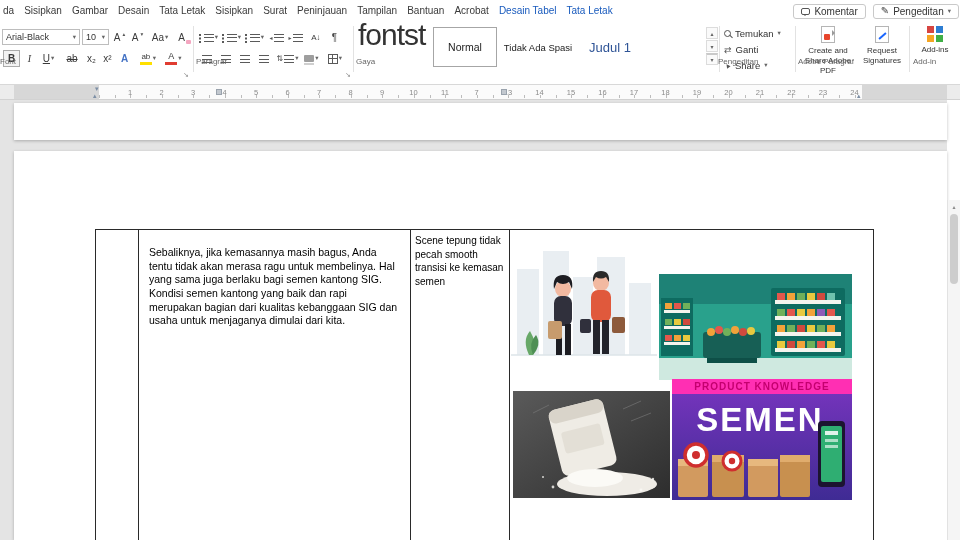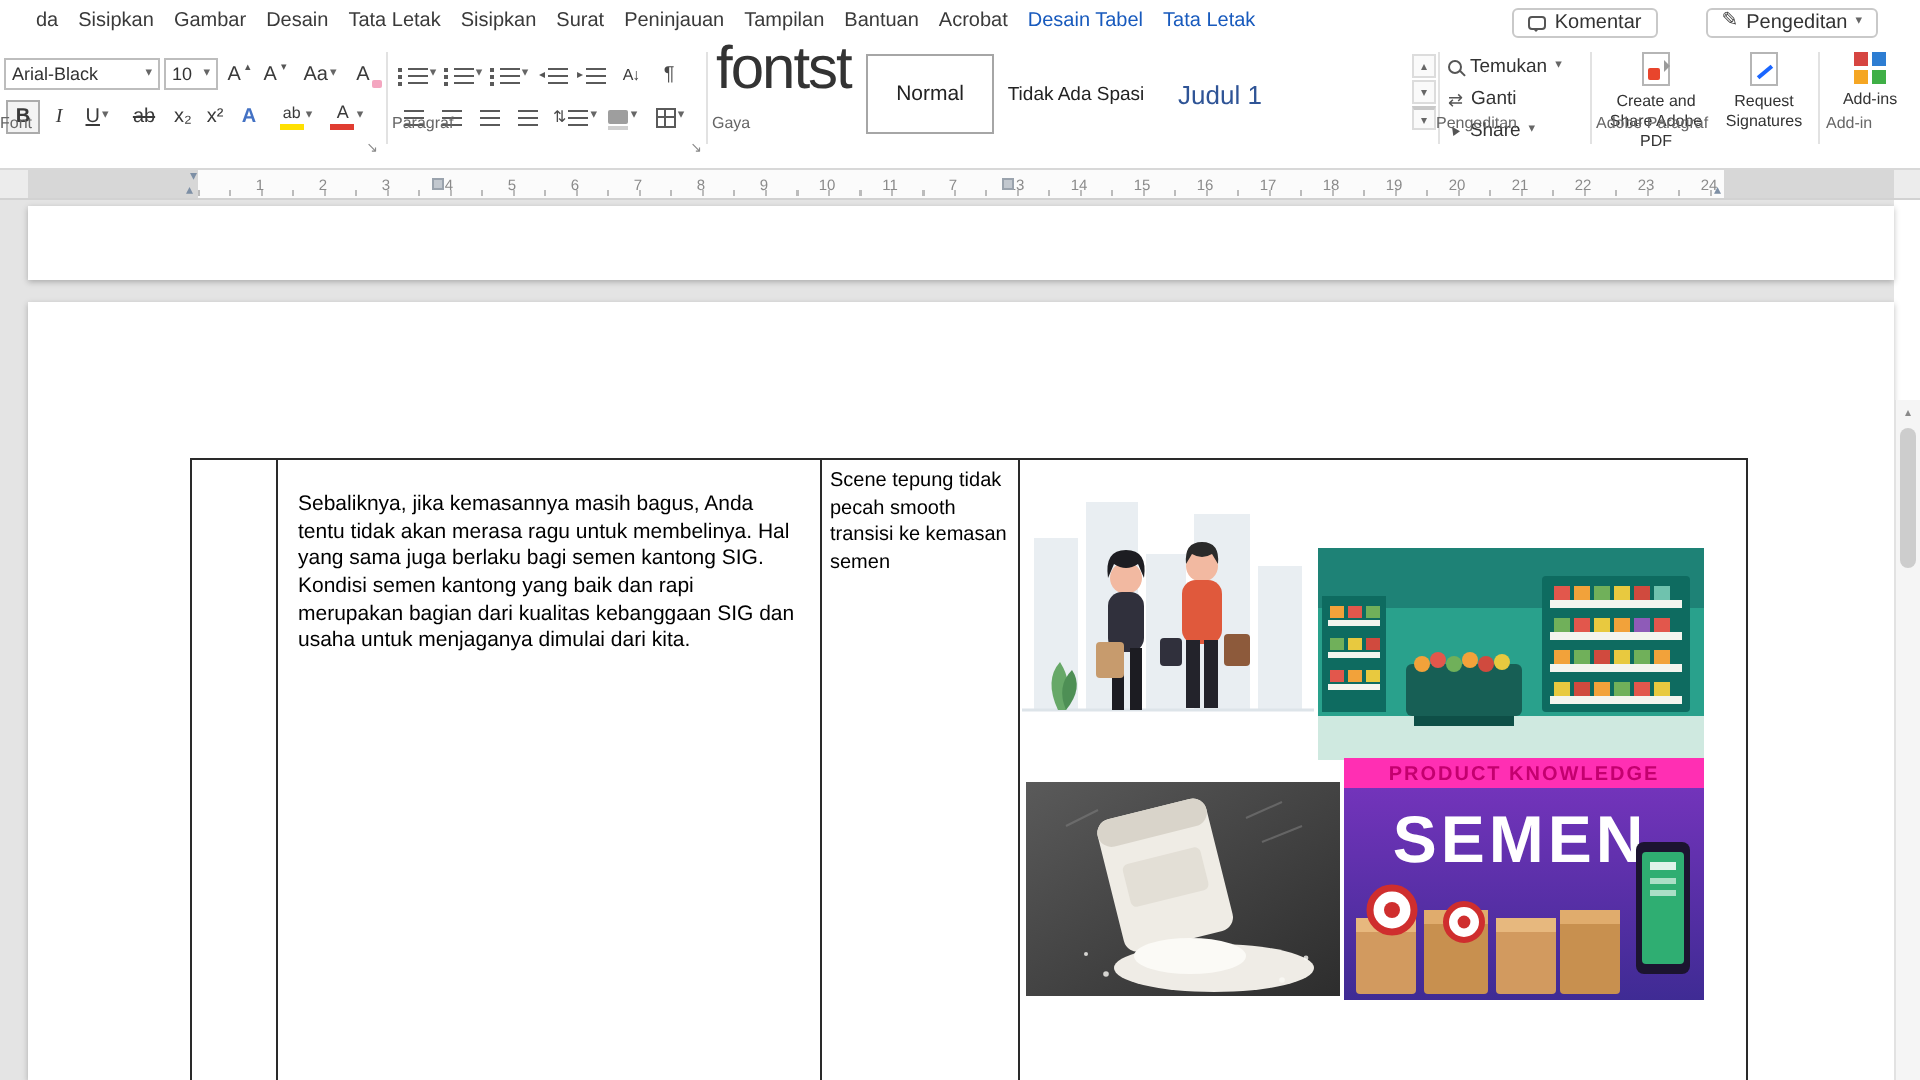--- a/index.html
+++ b/index.html
@@ -4,23 +4,23 @@
 <style>
   *{margin:0;padding:0;box-sizing:border-box}
   html,body{width:960px;height:540px;overflow:hidden}
   body{font-family:"Liberation Sans",sans-serif;background:#fff}
   .app{position:relative;width:960px;height:540px;overflow:hidden;background:#fff}
 
   
   .menubar{position:absolute;left:0;top:0;width:100%;height:22px;background:#fff;display:flex;align-items:center;font-size:10px;color:#3a3a3a}
   .tabs{display:flex;align-items:center;height:100%}
   .tab{padding:0 5px;line-height:22px;white-space:nowrap;cursor:default}
-  .tab:first-child{padding-left:18px}
+  .tab:first-child{padding-left:3px}
   .tab.hl{color:#185abd}
-  .menu-right{margin-left:auto;display:flex;align-items:center;gap:24px;padding-right:21px}
+  .menu-right{margin-left:auto;display:flex;align-items:center;gap:7px;padding-right:1px}
   .mbtn{display:flex;align-items:center;gap:4px;border:1px solid #c9c9c9;border-radius:3px;padding:1px 7px;font-size:10px;background:#fff;color:#333;white-space:nowrap}
   .bubble{width:9px;height:7px;border:1px solid #555;border-radius:2px;position:relative;display:inline-block}
   .bubble:after{content:"";position:absolute;left:1px;bottom:-4px;border:2px solid transparent;border-top-color:#555}
   .pen{font-size:10px;color:#444;line-height:1}
   .chev{font-size:6.5px;color:#666;line-height:1}
 
   
   .ribbon{position:absolute;left:0;top:22px;width:100%;height:63px;background:#fff;border-bottom:1px solid #d8d8d8}
   .vsep{position:absolute;top:4px;height:46px;width:1px;background:#e2e2e2}
   .glabel{position:absolute;top:35px;font-size:8px;color:#666;text-align:left}

